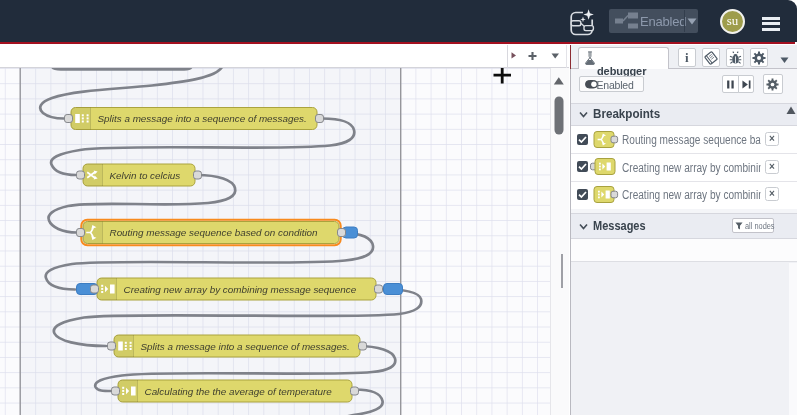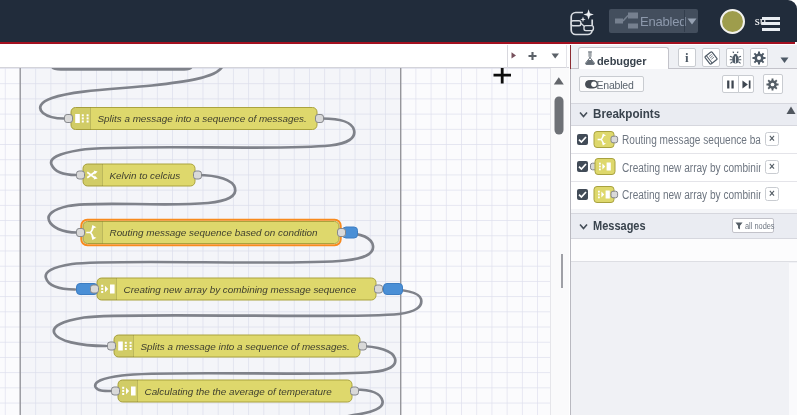--- a/index.html
+++ b/index.html
@@ -29,21 +29,21 @@
   <rect x="16" y="12.5" width="10" height="5" fill="#76808f"></rect>
   <path d="M11 10 L16 4.5" stroke="#76808f" stroke-width="1.5" fill="none"></path>
 </svg>
 <div class="abs" style="left:640px;top:14px;width:44px;height:17px;color:#8d99ac;font-size:13px;letter-spacing:-0.2px;">Enabled</div>
 <div class="abs" style="left:684px;top:10px;width:1px;height:22px;background:#333e4d;"></div>
 <svg class="abs" style="left:687px;top:18px;" width="10" height="7" viewBox="0 0 10 7">
     <path d="M0.5 0.5 L9.5 0.5 L5 6.5 Z" fill="#96a1b2"></path>
   </svg>
 
 <div class="abs" style="left:720px;top:8.5px;width:25px;height:25px;border-radius:50%;background:#9e9d4c;border:2px solid #f2f2ee;box-sizing:border-box;"></div>
-<div class="abs" style="left:720px;top:13px;width:25px;height:14px;color:#fff;font-size:13px;text-align:center;font-family:'Liberation Serif',serif;padding-left:28px;">su</div>
+<div class="abs" style="left:720px;top:13px;width:25px;height:14px;color:#fff;font-size:13px;text-align:center;font-family:'Liberation Serif',serif;">su</div>
 
 <div class="abs" style="left:762px;top:17px;width:18px;height:3px;background:#e9edf2;"></div>
 <div class="abs" style="left:762px;top:22.4px;width:18px;height:3px;background:#e9edf2;"></div>
 <div class="abs" style="left:762px;top:27.8px;width:18px;height:3px;background:#e9edf2;"></div>
 
 <div class="abs" style="left:0;top:42px;width:795px;height:2px;background:#a31020;"></div>
 
 <div class="abs" style="left:0;top:44.5px;width:569px;height:23.5px;background:#ffffff;border-bottom:1px solid #d4d4da;box-sizing:border-box;"></div>
 <div class="abs" style="left:507px;top:44.5px;width:1px;height:23px;background:#d8d8de;"></div>
 <div class="abs" style="left:566px;top:44.5px;width:1px;height:23px;background:#e3e3e8;"></div>
@@ -178,21 +178,21 @@
 <div class="abs" style="left:569.5px;top:44.5px;width:2px;height:24px;background:#8c2c33;"></div>
 <div class="abs" style="left:569.5px;top:68.5px;width:1.5px;height:346.5px;background:#b9b9c0;"></div>
 <div class="abs" id="sidebar" style="left:570.5px;top:44.5px;width:226.5px;height:370.5px;background:#f4f5f8;overflow:hidden;">
 
   <div class="abs" style="left:0;top:0;width:226.5px;height:24.5px;background:#eef0f4;border-bottom:1px solid #c3c3ca;box-sizing:border-box;"></div>
   <div class="abs" style="left:7px;top:2.5px;width:91px;height:22px;background:#fff;border:1px solid #c3c3ca;border-bottom:none;border-radius:3px 3px 0 0;box-sizing:border-box;"></div>
   <svg class="abs" style="left:13px;top:6.5px;" width="12" height="14" viewBox="0 0 12 14">
     <path d="M4.1 0.9 H7.9 M5.1 1.1 V5.4 L10.2 11.8 a1.15 1.15 0 0 1 -0.9 1.87 H2.7 a1.15 1.15 0 0 1 -0.9 -1.87 L6.9 5.4 V1.1" fill="none" stroke="#646d76" stroke-width="1"></path>
     <path d="M4.4 9 h3.2 L10 11.9 a1.05 1.05 0 0 1 -0.8 1.7 H2.8 a1.05 1.05 0 0 1 -0.8 -1.7 Z" fill="#646d76"></path>
   </svg>
-  <div class="abs" style="left:26.5px;top:10px;font-size:11px;letter-spacing:-0.1px;font-weight:bold;color:#39434d;">debugger</div>
+  <div class="abs" style="left:26.5px;top:20px;font-size:11px;letter-spacing:-0.1px;font-weight:bold;color:#39434d;">debugger</div>
 
   <div class="abs" style="left:107px;top:3.5px;width:18.5px;height:18.5px;background:#fff;border:1px solid #c9ccd1;border-radius:2px;box-sizing:border-box;text-align:center;font-family:'Liberation Serif',serif;font-weight:bold;font-size:13px;color:#4e5a66;line-height:17px;">i</div>
   <div class="abs" style="left:131px;top:3.5px;width:18.5px;height:18.5px;background:#fff;border:1px solid #c9ccd1;border-radius:2px;box-sizing:border-box;"></div>
   <svg class="abs" style="left:133.5px;top:6px;" width="14" height="14" viewBox="0 0 14 14">
     <g transform="rotate(-38 7 7)">
       <rect x="2.6" y="2.2" width="8.8" height="9.6" rx="1.2" fill="#fff" stroke="#4e5a66" stroke-width="1.2"></rect>
       <path d="M4.8 2.4 V11.6" stroke="#4e5a66" stroke-width="1.1"></path>
       <path d="M6.4 4.6 H9.8 M6.4 6.4 H9.8 M6.4 8.2 H9.8" stroke="#4e5a66" stroke-width="0.7"></path>
     </g>
   </svg>

